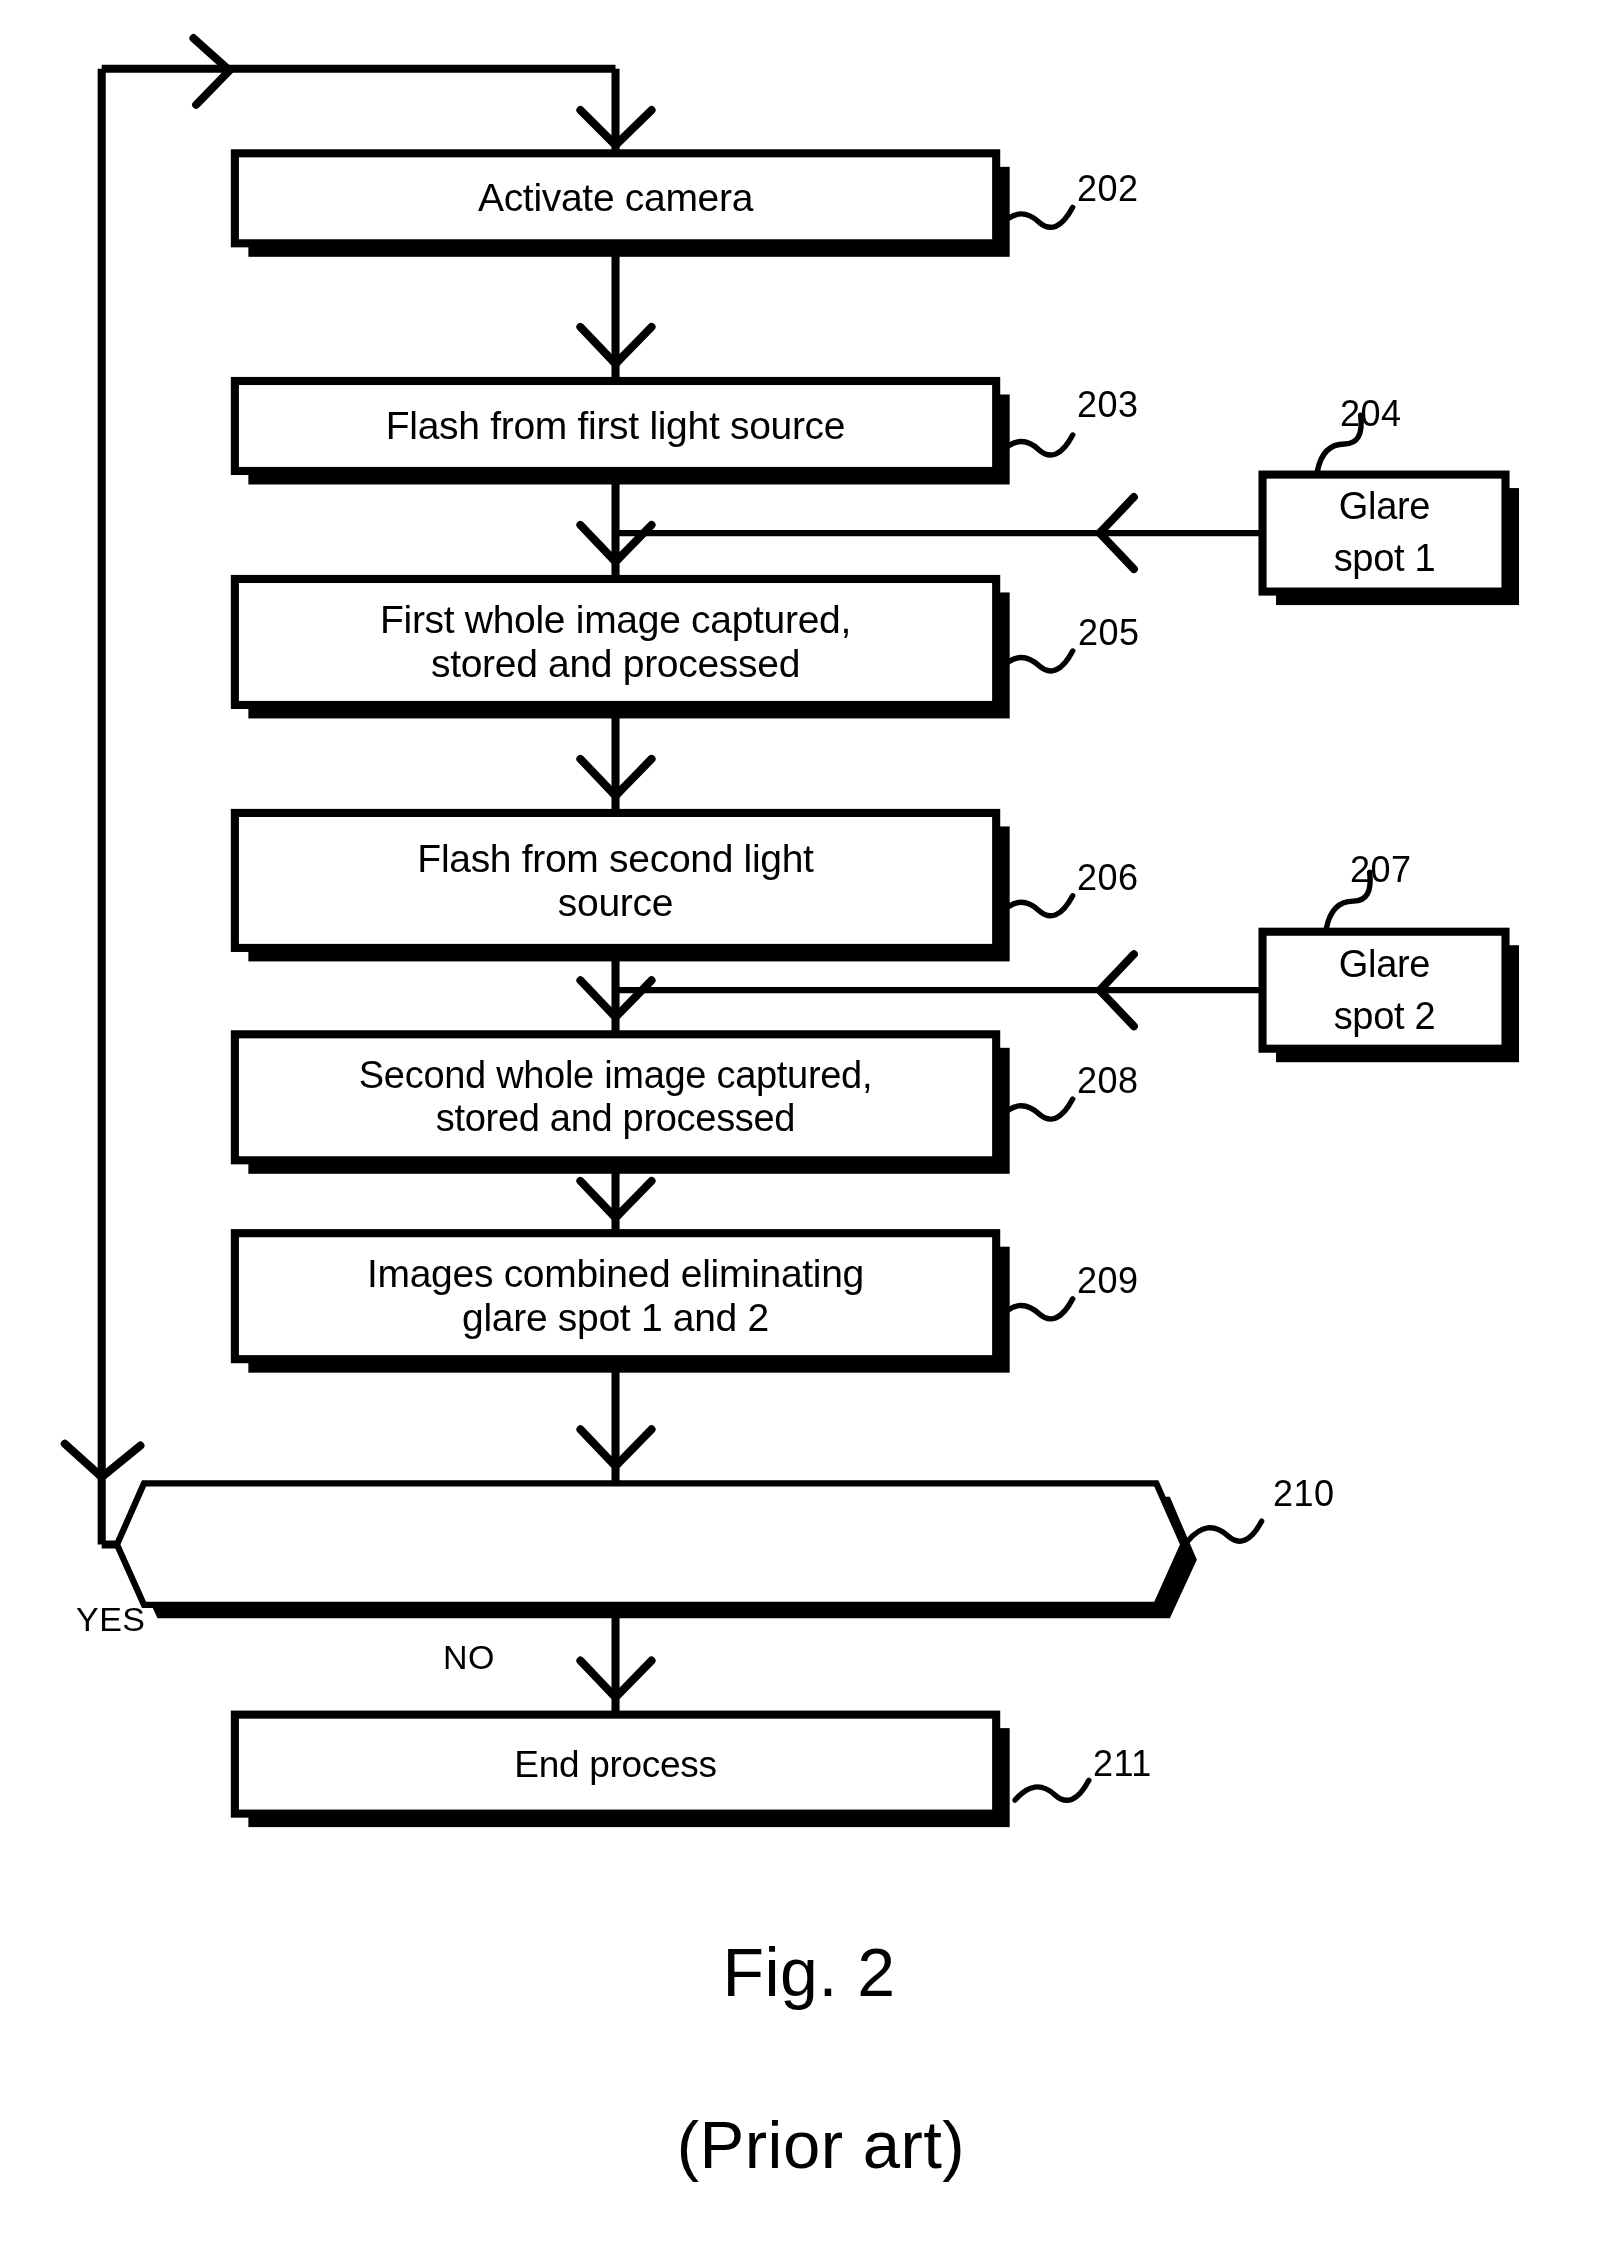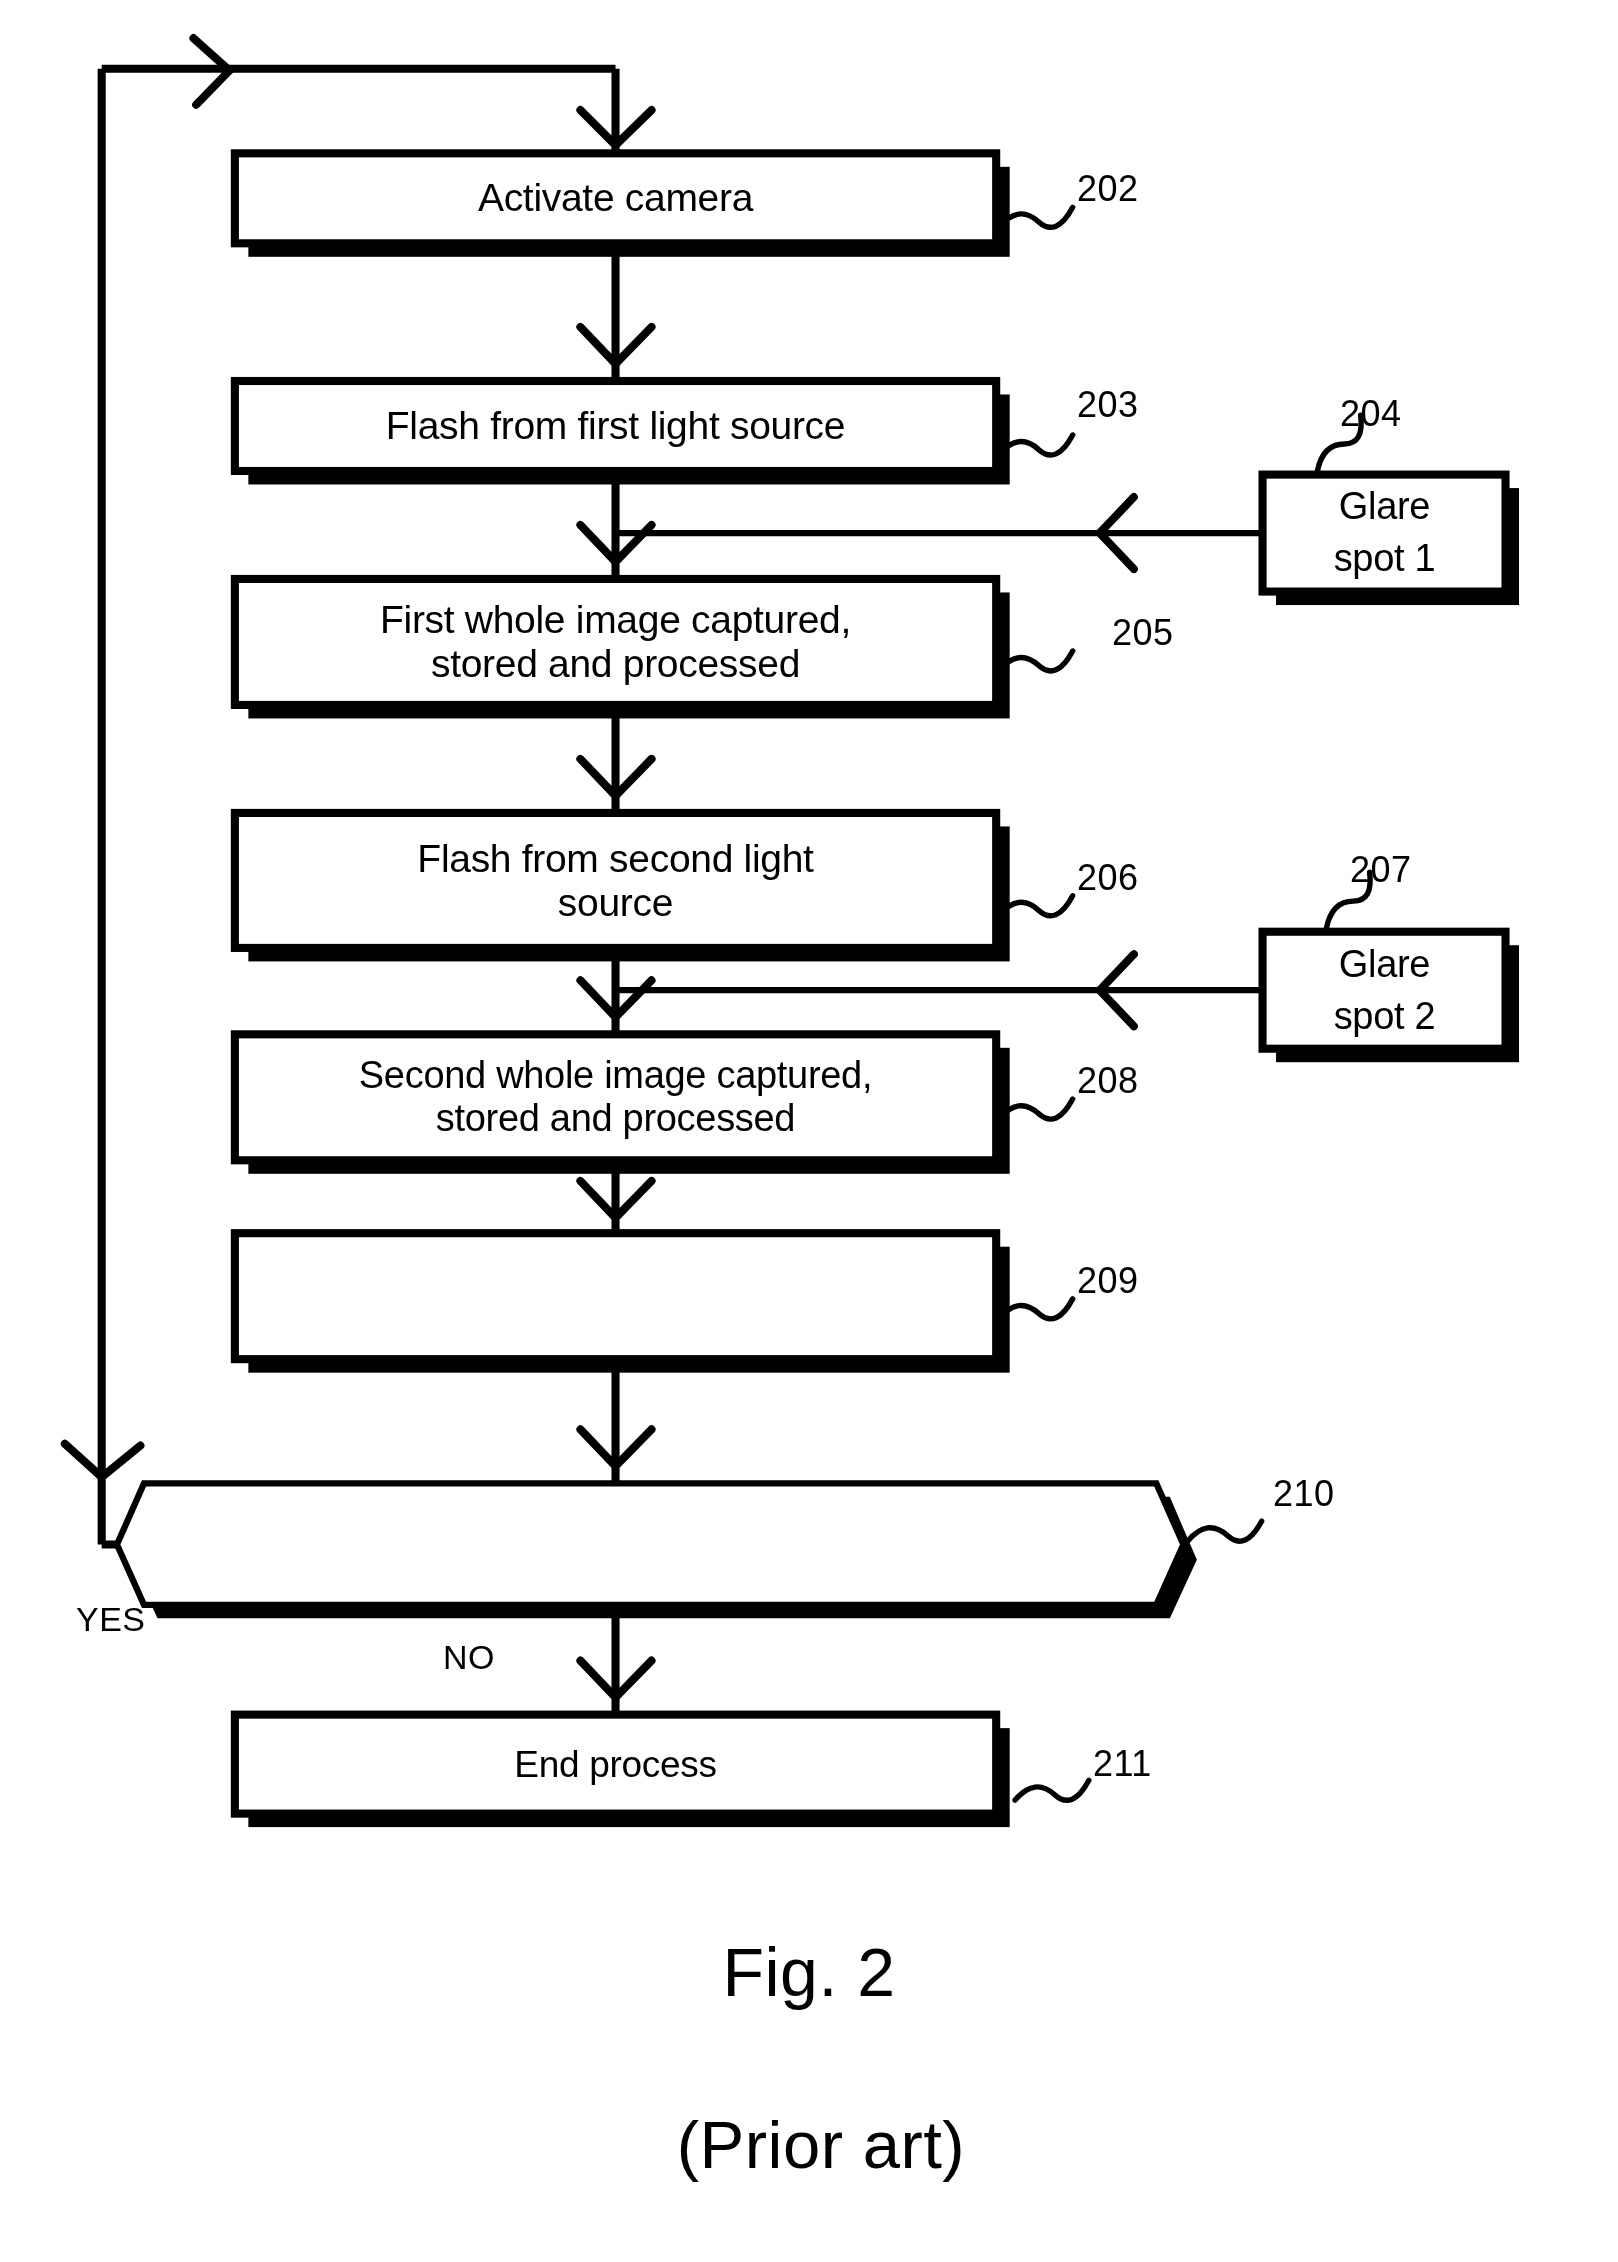--- a/index.html
+++ b/index.html
@@ -204,31 +204,33 @@
 
   <div class="node-label" style="left:235px; top:813px; width:761px; height:135px;">Flash from second light
 source</div>
 
   <div class="node-label" style="left:1263px; top:932px; width:243px; height:117px; font-size:38px; line-height:1.35;">Glare
 spot 2</div>
 
   <div class="node-label" style="left:235px; top:1034px; width:761px; height:126px; font-size:38px;">Second whole image captured,
 stored and processed</div>
 
+  <div class="node-label" style="left:235px; top:1233px; width:761px; height:126px;">Images combined eliminating
+glare spot 1 and 2</div>
 
 
   <div class="node-label" style="left:235px; top:1715px; width:761px; height:99px; font-size:37px;">End process</div>
 
   <div class="edge-label" style="left:76px; top:1600px;">YES</div>
   <div class="edge-label" style="left:443px; top:1638px;">NO</div>
 
   <div class="ref-label" style="left:1077px; top:168px;">202</div>
   <div class="ref-label" style="left:1077px; top:384px;">203</div>
   <div class="ref-label" style="left:1340px; top:393px;">204</div>
-  <div class="ref-label" style="left:1112px; top:612px;">205</div>
+  <div class="ref-label" style="left:1078px; top:612px;">205</div>
   <div class="ref-label" style="left:1077px; top:857px;">206</div>
   <div class="ref-label" style="left:1350px; top:849px;">207</div>
   <div class="ref-label" style="left:1077px; top:1060px;">208</div>
   <div class="ref-label" style="left:1077px; top:1260px;">209</div>
   <div class="ref-label" style="left:1273px; top:1473px;">210</div>
   <div class="ref-label" style="left:1093px; top:1743px;">211</div>
 
   <div class="caption" style="top:1933px;">Fig. 2</div>
   <div class="caption line2" style="top:2106px;margin-left:12px;">(Prior art)</div>
 

